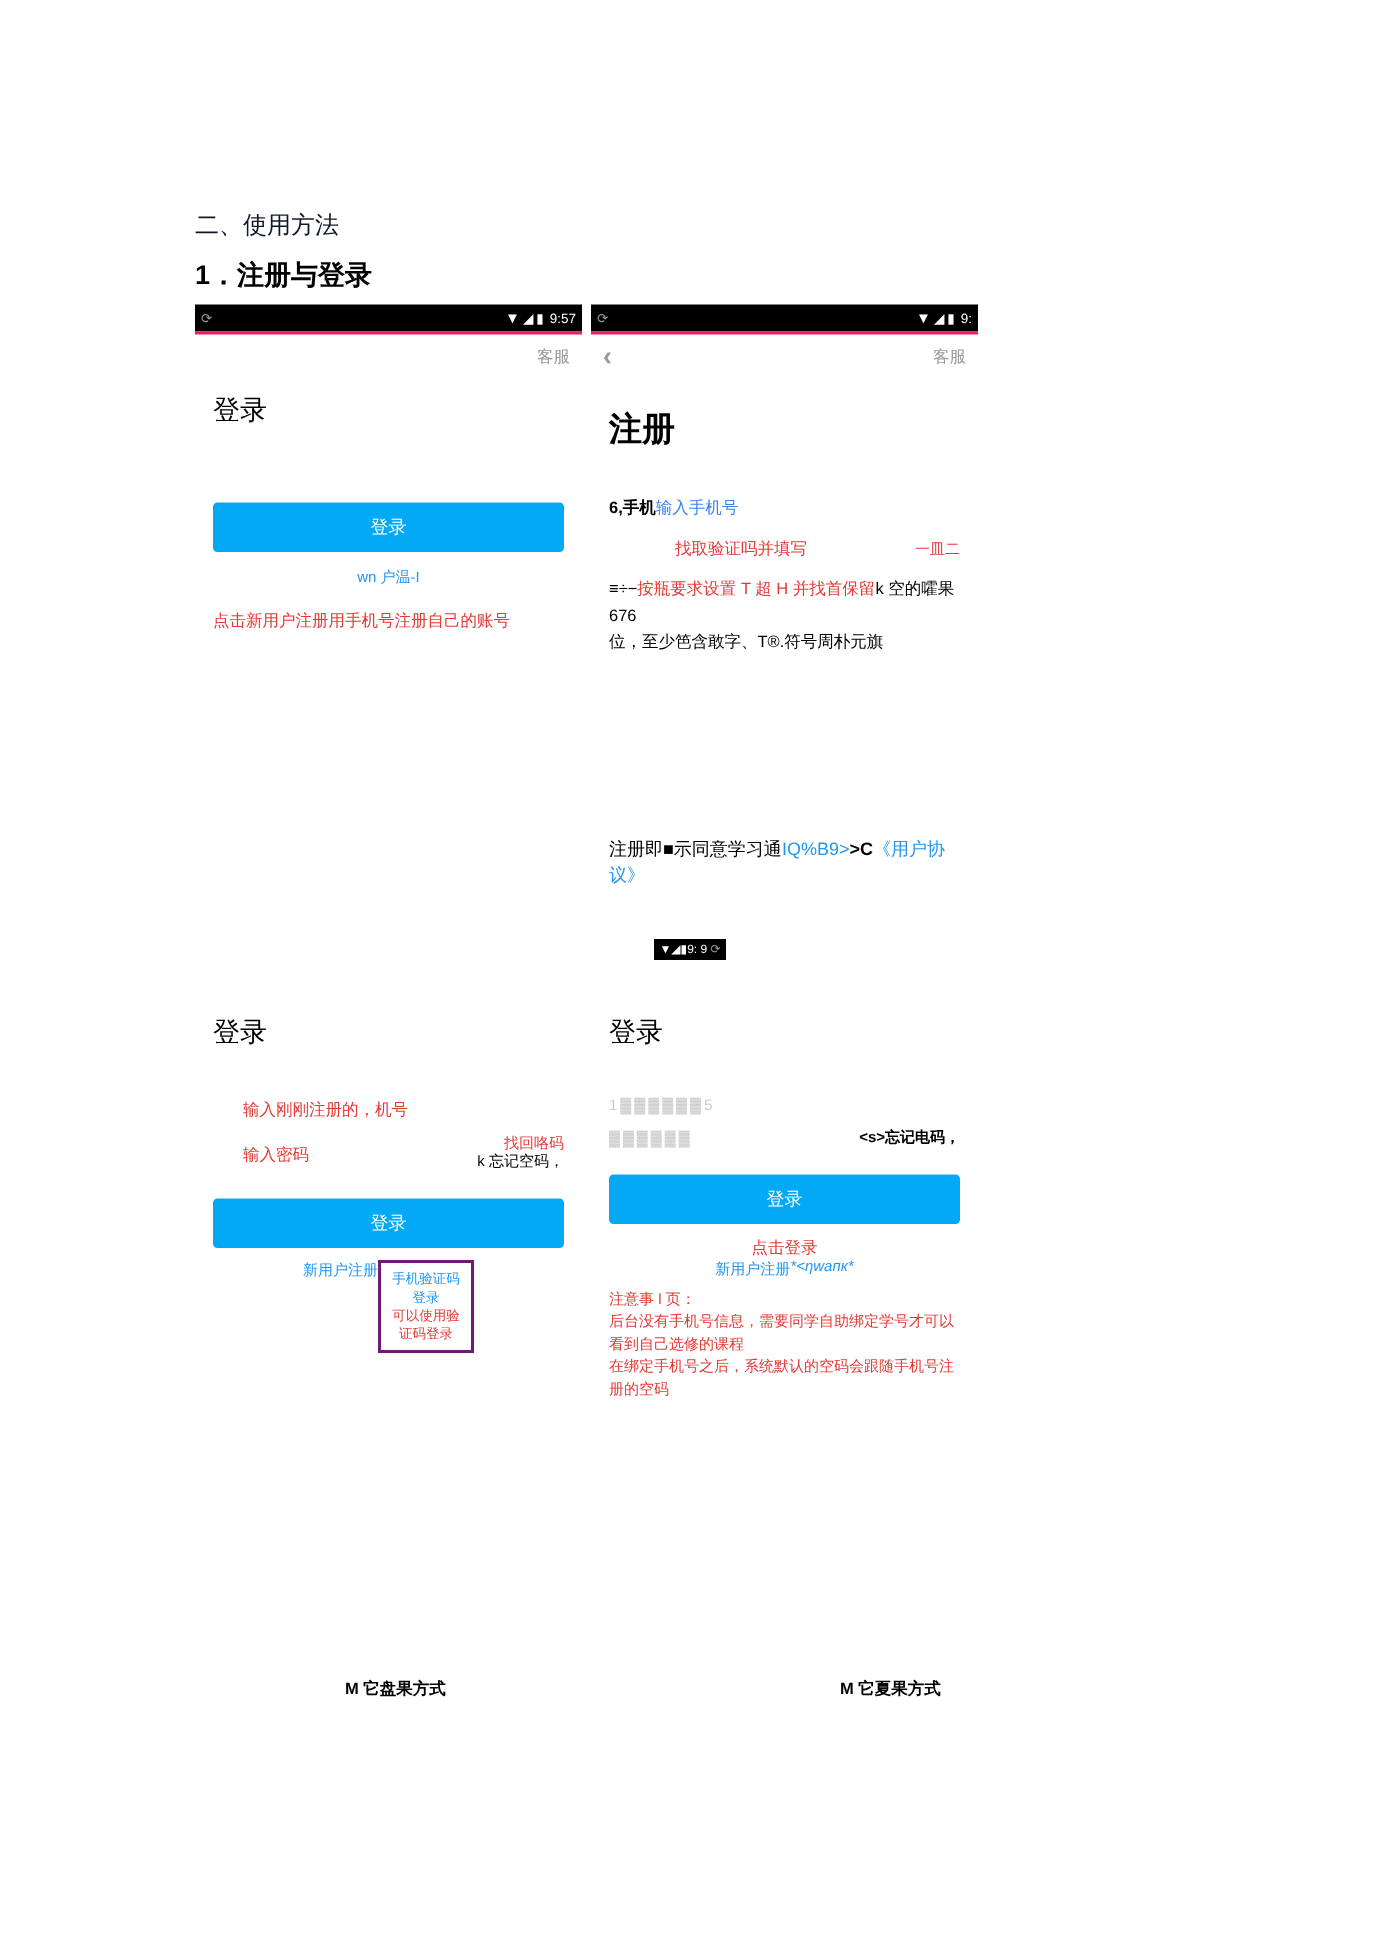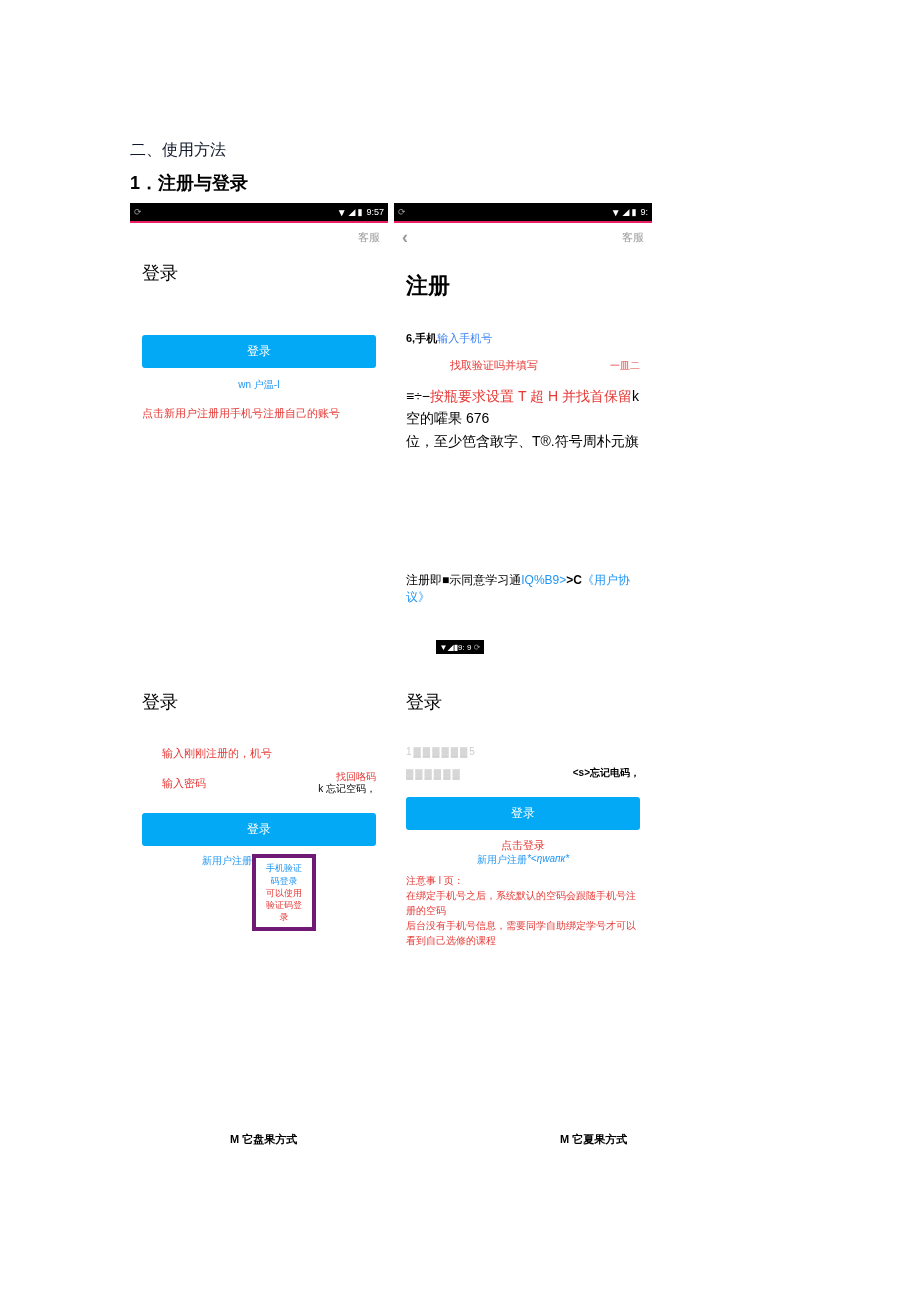--- a/index.html
+++ b/index.html
@@ -27,29 +27,29 @@
     .input-line { font-size: 11px; margin: 12px 0; display: flex; align-items: center; }
     .input-line .label { color: #000; font-weight: bold; }
     .input-line .placeholder { color: #3b82f6; }
     .input-line .red-text { color: #e53935; margin-left: 24px; }
     .input-line .right-hint { margin-left: auto; font-size: 10px; }
     .annotation { color: #e53935; font-size: 11px; }
     .blue-link { color: #2196f3; font-size: 10px; }
     .login-btn { background: #03a9f4; color: #fff; text-align: center; padding: 8px 0; border-radius: 3px; font-size: 12px; margin: 50px 0 10px 0; cursor: pointer; }
     .login-btn.tight { margin: 18px 0 8px 0; }
     .btn-row { display: flex; justify-content: center; font-size: 10px; margin-top: 0; }
-    .pwd-text { font-size: 14px; line-height: 1.6; margin: 10px 0; }
+    .pwd-text { font-size: 11px; line-height: 1.6; margin: 10px 0; }
     .agree-text { font-size: 12px; margin-top: 120px; }
     .agree-text .blue { color: #2196f3; }
     .field-row { display: flex; align-items: center; margin: 10px 0; font-size: 11px; }
     .field-row .ann-left { color: #e53935; flex: 1; padding-left: 20px; }
     .field-row .forgot { text-align: right; font-size: 10px; line-height: 1.2; }
     .field-row .forgot .red { color: #e53935; }
     .masked { color: #ccc; font-size: 10px; letter-spacing: 2px; }
-    .sms-box { border: 4px solid #701a75; padding: 4px 6px; font-size: 10px; text-align: center; width: 64px; }
+    .sms-box { border: 2px solid #701a75; padding: 4px 6px; font-size: 10px; text-align: center; width: 64px; }
     .sms-box .blue-sm { color: #2196f3; font-size: 9px; display: block; }
     .sms-box .red-sm { color: #e53935; font-size: 9px; display: block; line-height: 1.3; }
     .note-block { font-size: 10px; line-height: 1.5; margin-top: 6px; }
     .note-block .red { color: #e53935; }
     .status-mini { display: inline-flex; align-items: center; background: #000; color: #fff; height: 14px; padding: 0 4px; font-size: 8px; margin-top: 30px; }
     .status-mini-wrap { text-align: center; }
     .bottom-row { display: flex; margin-top: 180px; }
     .bottom-col { flex: 1; font-size: 11px; font-weight: bold; padding-left: 100px; }
   </style>
 </head>
@@ -175,22 +175,22 @@
           <span class="forgot" style="margin-left:auto;font-weight:bold;">&lt;s&gt;忘记电码，</span>
         </div>
         <div class="login-btn tight">登录</div>
         <div style="text-align:center;" class="annotation">点击登录</div>
         <div class="btn-row">
           <span class="blue-link">新用户注册</span>
           <span class="blue-link" style="font-style:italic;">*&lt;ηwaпк*</span>
         </div>
         <div class="note-block">
           <div class="red">注意事 l 页：</div>
+          <div class="red">后台没有手机号信息，需要同学自助绑定学号才可以看到自己选修的课程</div>
           <div class="red">在绑定手机号之后，系统默认的空码会跟随手机号注册的空码</div>
-          <div class="red">后台没有手机号信息，需要同学自助绑定学号才可以看到自己选修的课程</div>
         </div>
       </div>
     </div>
   </div>
 
   <div class="bottom-row">
     <div class="bottom-col">M 它盘果方式</div>
     <div class="bottom-col">M 它夏果方式</div>
   </div>
 </div>

